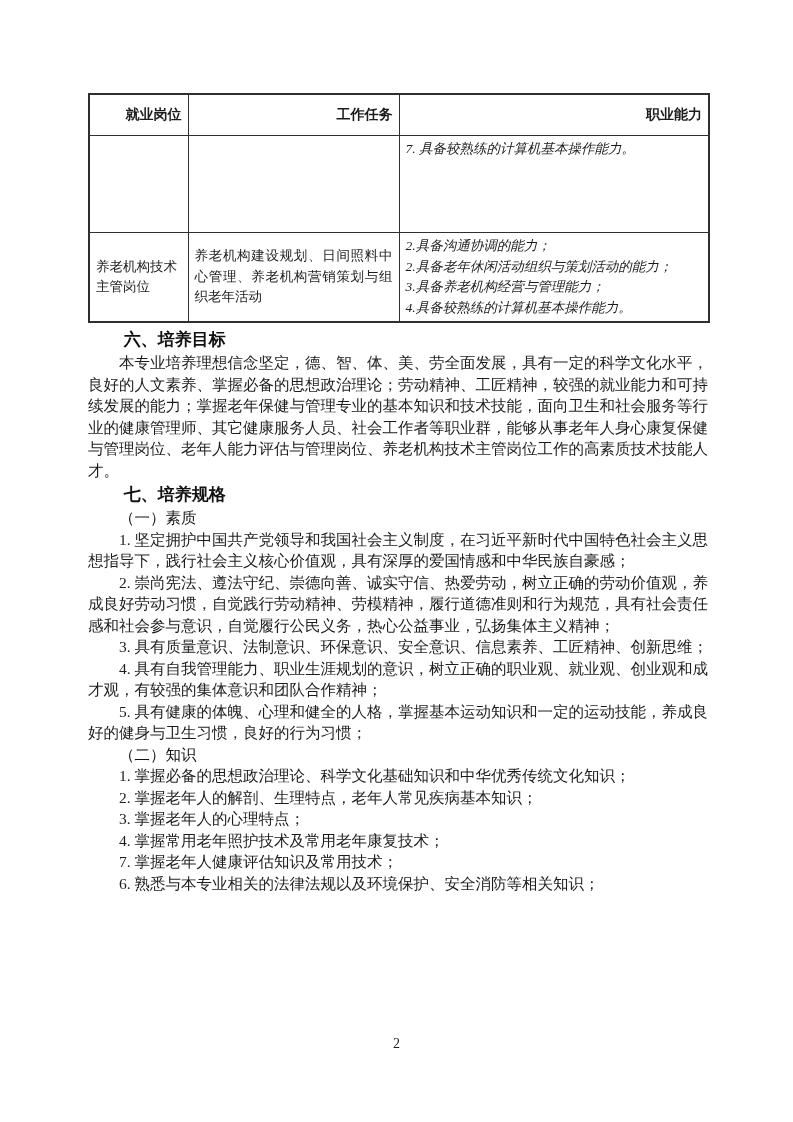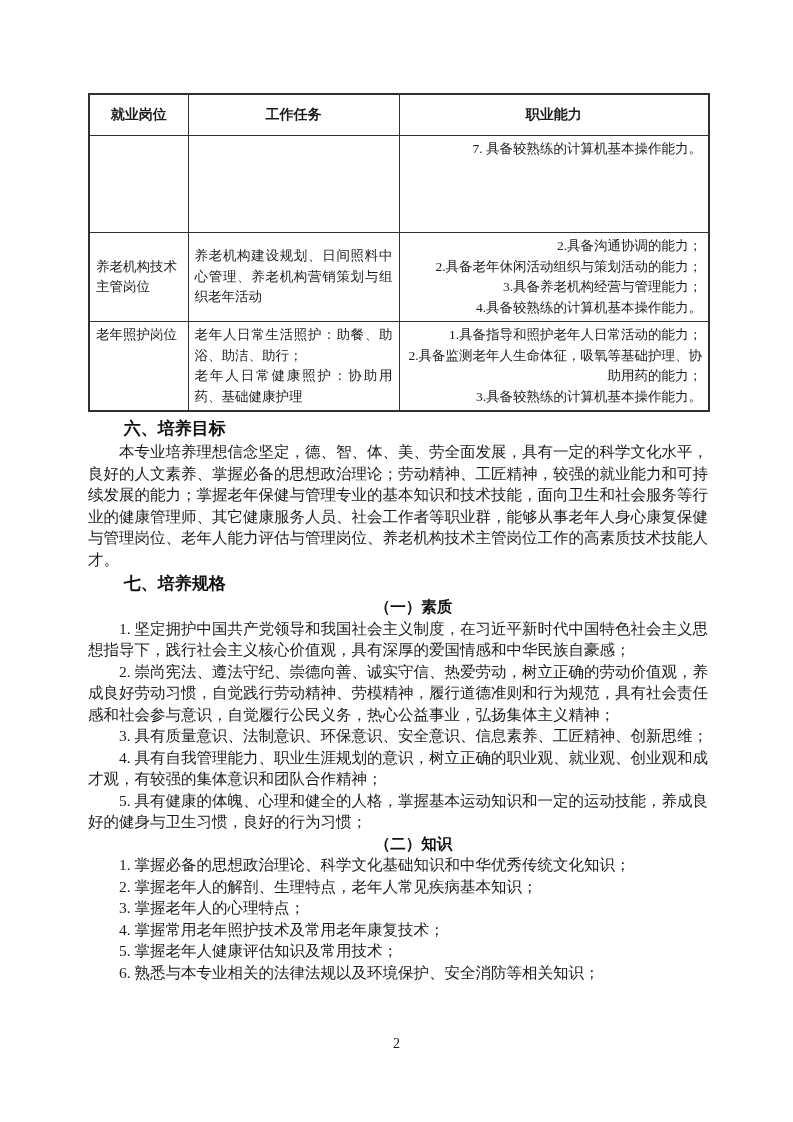--- a/index.html
+++ b/index.html
@@ -28,58 +28,57 @@
   }
   table.jobs th, table.jobs td {
     border: 1px solid #2f2f2f;
     padding: 3px 6px;
     overflow: hidden;
   }
   table.jobs th {
     height: 34px;
     font-size: 14px;
     font-weight: bold;
-    text-align: center;
+    text-align: right;
     vertical-align: middle;
     font-family: "Liberation Serif", "DejaVu Serif", serif;
   }
   table.jobs td {
     font-size: 13.5px;
     line-height: 20.5px;
     vertical-align: middle;
   }
   tr.row-cont td { height: 90px; vertical-align: top; }
   tr.row-tech td { height: 79px; }
   tr.row-care td { height: 75px; vertical-align: top; }
   td.cell-position { text-align: left; }
   td.cell-tasks   { text-align: justify; }
-  td.cell-abilities { text-align: right; }
+  td.cell-abilities { text-align: left; font-style: italic; }
   .ability-line, .task-line { display: block; }
 
   
   h2.sec-heading {
     margin: 0;
     font-size: 17px;
     line-height: 24px;
     font-weight: bold;
     text-indent: 2.1em;
     color: #111;
     font-family: "Liberation Sans", "DejaVu Sans", sans-serif;
   }
   h2.sec-heading.goal { margin-top: 5px; }
   h2.sec-heading.spec { margin-top: 2px; }
   h3.sub-heading {
     margin: 0;
     font-size: 15.5px;
     line-height: 21.5px;
-    font-weight: bold;
+    font-weight: normal;
     text-indent: 2em;
     color: #111;
     font-family: "Liberation Sans", "DejaVu Sans", sans-serif;
-    text-align: center;
   }
   p.body-par {
     margin: 0;
     font-size: 15.5px;
     line-height: 21.5px;
     text-align: justify;
     text-indent: 2em;
   }
   .page-number {
     position: absolute;
@@ -123,51 +122,39 @@
           <td class="cell-tasks">
             <span class="task-line">养老机构建设规划、日间照料中心管理、养老机构营销策划与组织老年活动</span>
           </td>
           <td class="cell-abilities">
             <span class="ability-line">2.具备沟通协调的能力；</span>
             <span class="ability-line">2.具备老年休闲活动组织与策划活动的能力；</span>
             <span class="ability-line">3.具备养老机构经营与管理能力；</span>
             <span class="ability-line">4.具备较熟练的计算机基本操作能力。</span>
           </td>
         </tr>
-        <tr class="row-care">
-          <td class="cell-position">老年照护岗位</td>
-          <td class="cell-tasks">
-            <span class="task-line">老年人日常生活照护：助餐、助浴、助洁、助行；</span>
-            <span class="task-line">老年人日常健康照护：协助用药、基础健康护理</span>
-          </td>
-          <td class="cell-abilities">
-            <span class="ability-line">1.具备指导和照护老年人日常活动的能力；</span>
-            <span class="ability-line">2.具备监测老年人生命体征，吸氧等基础护理、协助用药的能力；</span>
-            <span class="ability-line">3.具备较熟练的计算机基本操作能力。</span>
-          </td>
-        </tr>
       </tbody>
     </table>
 
     <h2 class="sec-heading goal">六、培养目标</h2>
     <p class="body-par">本专业培养理想信念坚定，德、智、体、美、劳全面发展，具有一定的科学文化水平，良好的人文素养、掌握必备的思想政治理论；劳动精神、工匠精神，较强的就业能力和可持续发展的能力；掌握老年保健与管理专业的基本知识和技术技能，面向卫生和社会服务等行业的健康管理师、其它健康服务人员、社会工作者等职业群，能够从事老年人身心康复保健与管理岗位、老年人能力评估与管理岗位、养老机构技术主管岗位工作的高素质技术技能人才。</p>
 
     <h2 class="sec-heading spec">七、培养规格</h2>
 
     <h3 class="sub-heading">（一）素质</h3>
     <p class="body-par">1. 坚定拥护中国共产党领导和我国社会主义制度，在习近平新时代中国特色社会主义思想指导下，践行社会主义核心价值观，具有深厚的爱国情感和中华民族自豪感；</p>
     <p class="body-par">2. 崇尚宪法、遵法守纪、崇德向善、诚实守信、热爱劳动，树立正确的劳动价值观，养成良好劳动习惯，自觉践行劳动精神、劳模精神，履行道德准则和行为规范，具有社会责任感和社会参与意识，自觉履行公民义务，热心公益事业，弘扬集体主义精神；</p>
     <p class="body-par">3. 具有质量意识、法制意识、环保意识、安全意识、信息素养、工匠精神、创新思维；</p>
     <p class="body-par">4. 具有自我管理能力、职业生涯规划的意识，树立正确的职业观、就业观、创业观和成才观，有较强的集体意识和团队合作精神；</p>
     <p class="body-par">5. 具有健康的体魄、心理和健全的人格，掌握基本运动知识和一定的运动技能，养成良好的健身与卫生习惯，良好的行为习惯；</p>
 
     <h3 class="sub-heading">（二）知识</h3>
     <p class="body-par">1. 掌握必备的思想政治理论、科学文化基础知识和中华优秀传统文化知识；</p>
     <p class="body-par">2. 掌握老年人的解剖、生理特点，老年人常见疾病基本知识；</p>
     <p class="body-par">3. 掌握老年人的心理特点；</p>
     <p class="body-par">4. 掌握常用老年照护技术及常用老年康复技术；</p>
-    <p class="body-par">5. 掌握老年人健康评估知识及常用技术；</p>
+    <p class="body-par">7. 掌握老年人健康评估知识及常用技术；</p>
     <p class="body-par">6. 熟悉与本专业相关的法律法规以及环境保护、安全消防等相关知识；</p>
 
   </div>
 
   <div class="page-number">2</div>
 </div>
 
 </body></html>

